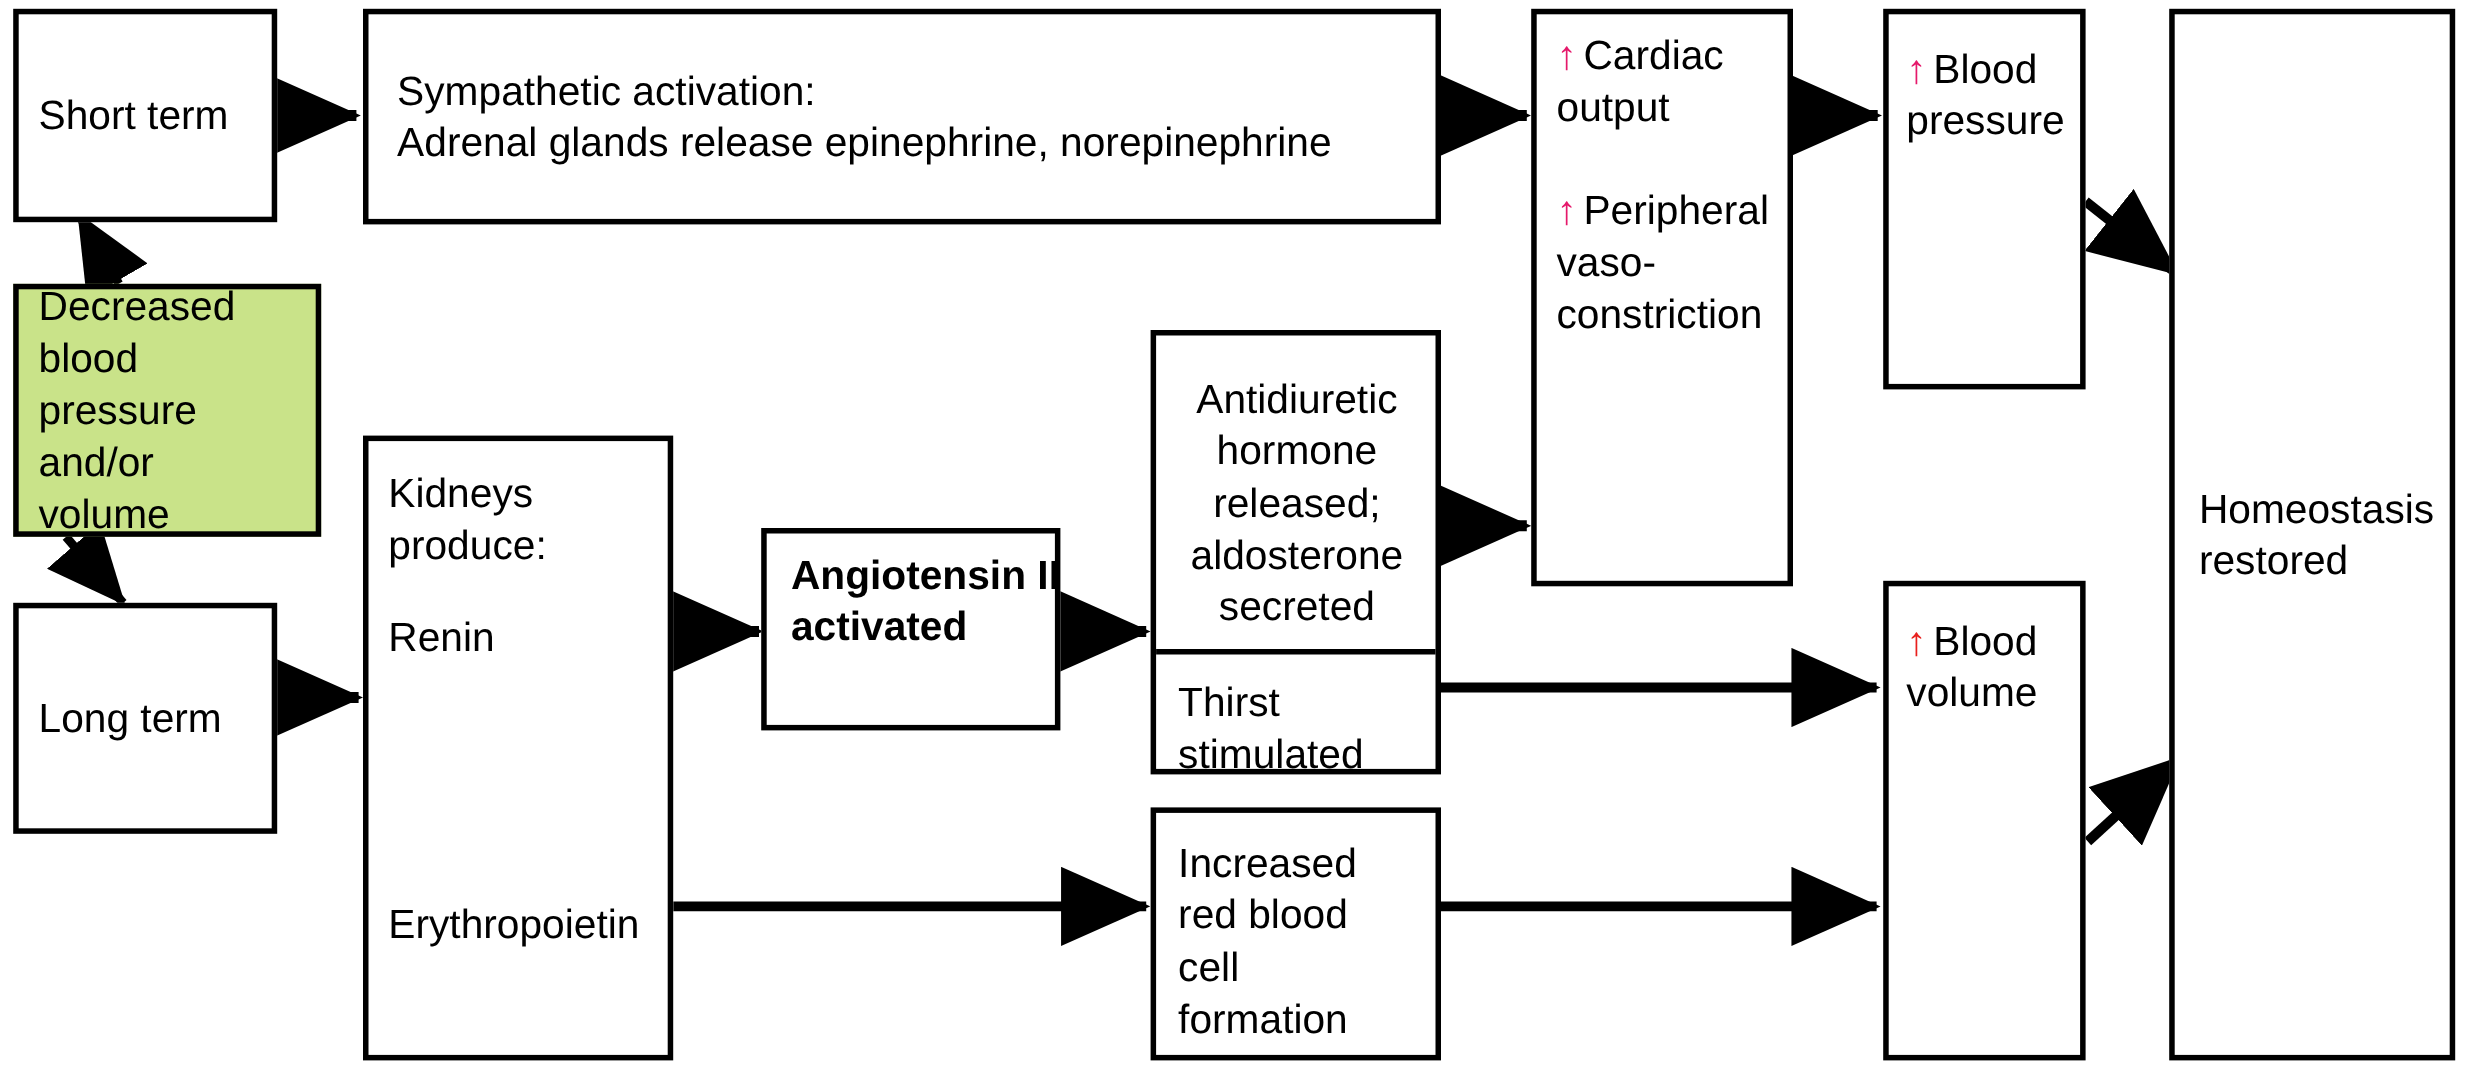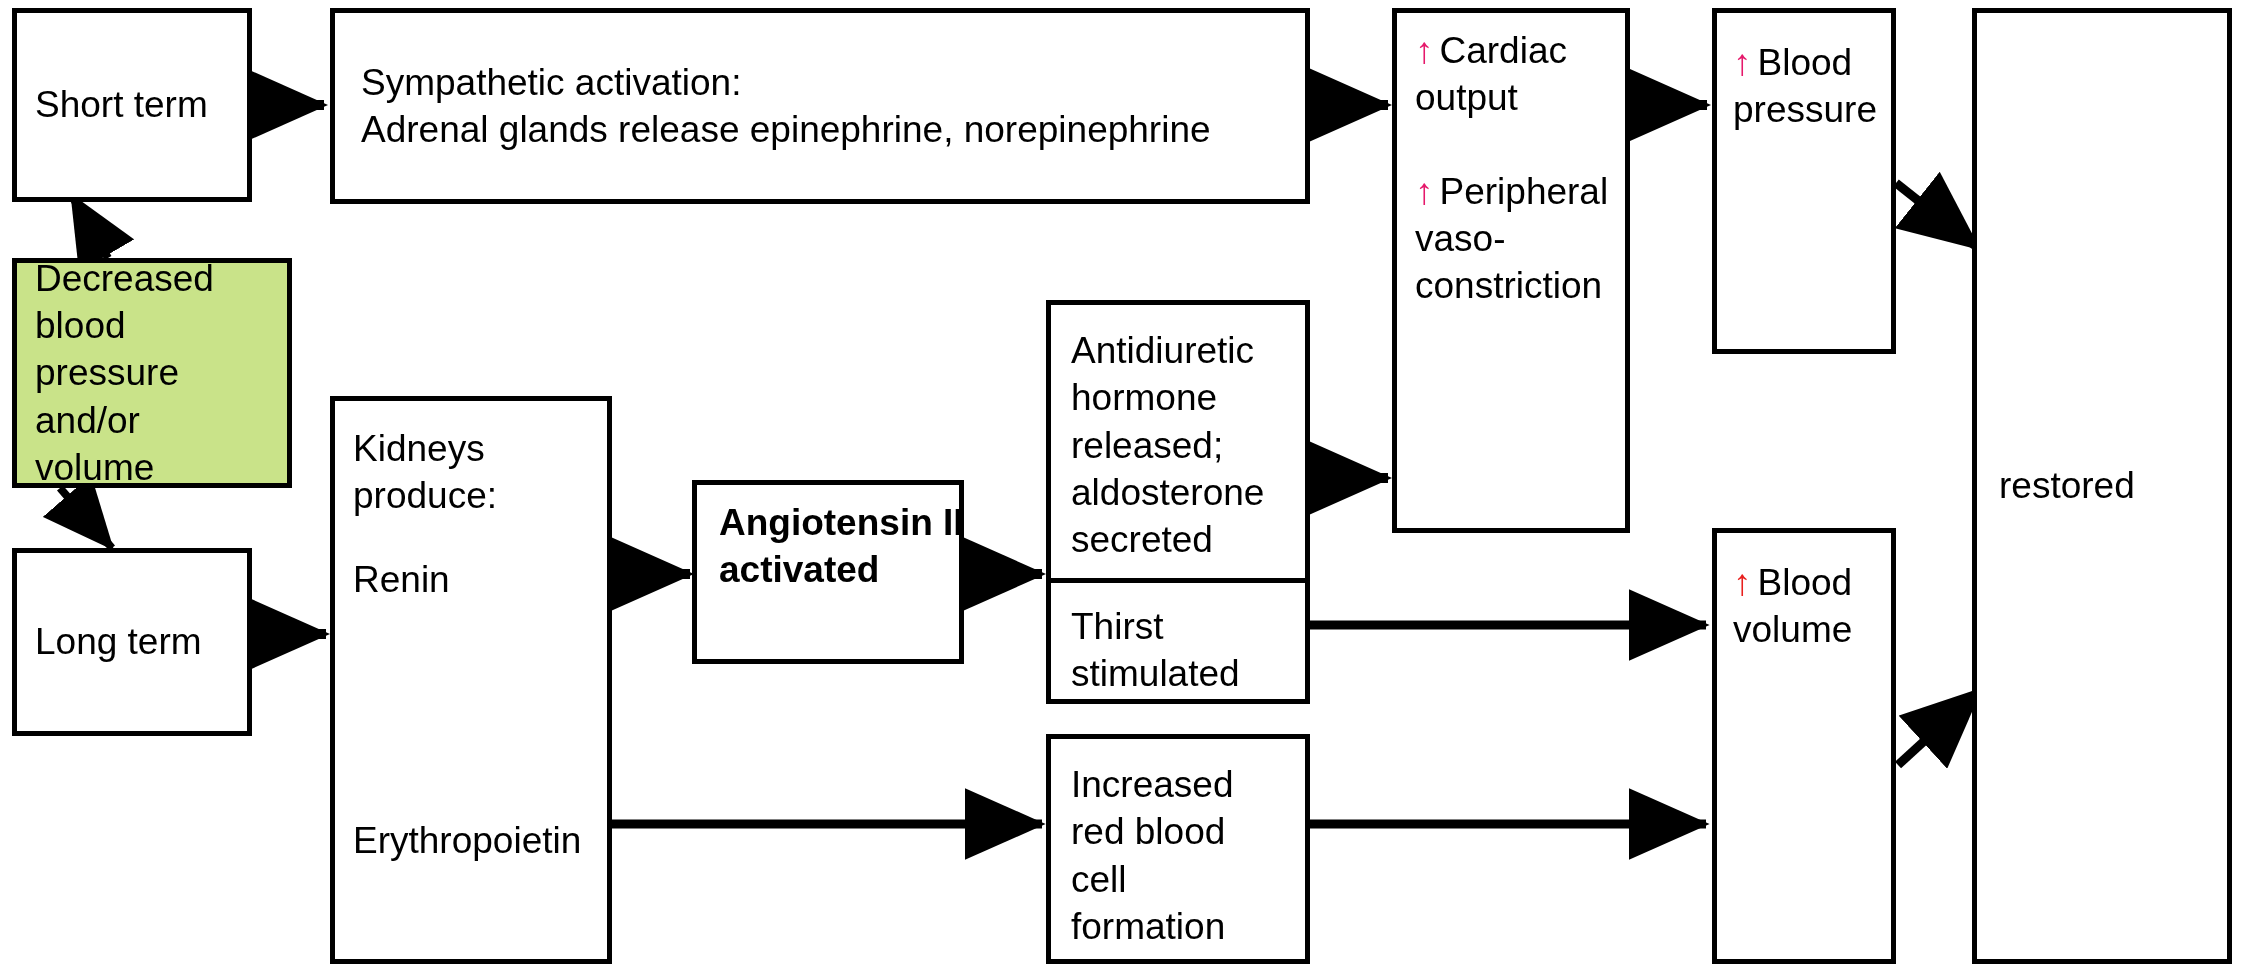--- a/index.html
+++ b/index.html
@@ -102,21 +102,21 @@
   </div>
 
   <div class="box green" style="left:12px; top:258px; width:280px; height:230px; display:flex; flex-direction:column; justify-content:center;">
     <span class="line">Decreased</span>
     <span class="line">blood</span>
     <span class="line">pressure</span>
     <span class="line">and/or</span>
     <span class="line">volume</span>
   </div>
 
-  <div class="box center" style="left:12px; top:548px; width:240px; height:188px;">
+  <div class="box center" style="left:12px; top:548px; width:240px; height:210px;">
     <span class="line">Long term</span>
   </div>
 
   <div class="box" style="left:330px; top:8px; width:980px; height:196px; display:flex; flex-direction:column; justify-content:center; padding-left:26px;">
     <span class="line">Sympathetic activation:</span>
     <span class="line">Adrenal glands release epinephrine, norepinephrine</span>
   </div>
 
   <div class="box" style="left:1392px; top:8px; width:238px; height:525px; ">
     <div>
@@ -143,39 +143,40 @@
   </div>
 
   <div class="box" style="left:1712px; top:528px; width:184px; height:436px; padding-top:26px; padding-left:16px;">
     <span class="line">
       <span class="up red">↑</span><span>Blood</span>
     </span>
     <span class="line">volume</span>
   </div>
 
   <div class="box" style="left:1972px; top:8px; width:260px; height:956px; display:flex; flex-direction:column; justify-content:center; padding-left:22px;">
+    <span class="line">Homeostasis</span>
     <span class="line">restored</span>
   </div>
 
   <div class="box" style="left:330px; top:396px; width:282px; height:568px; padding-top:24px; ">
     <span class="line">Kidneys</span>
     <span class="line">produce:</span>
     <div style="height:36px;"></div>
     <span class="line">Renin</span>
     <div style="height:214px;"></div>
     <span class="line">Erythropoietin</span>
   </div>
 
   <div class="box" style="left:692px; top:480px; width:272px; height:184px; display:flex; flex-direction:column; justify-content:flex-start; padding-left:22px;font-weight:bold;">
     <span class="line">Angiotensin II</span>
     <span class="line">activated</span>
   </div>
 
   <div class="box" style="left:1046px; top:300px; width:264px; height:404px; padding:0;">
-    <div class="subcell" style="left:0; top:0; width:100%; padding-top:22px; padding-left:20px; position:relative;">
+    <div class="subcell" style="left:0; top:0; width:100%; padding-top:34px; padding-left:20px; position:relative;text-align:center;">
       <span class="line">Antidiuretic</span>
       <span class="line">hormone</span>
       <span class="line">released;</span>
       <span class="line">aldosterone</span>
       <span class="line">secreted</span>
     </div>
     <div style="height:5px; background:#000; width:100%;"></div>
     <div class="subcell" style="position:relative; padding-top:20px; padding-left:20px;">
       <span class="line">Thirst</span>
       <span class="line">stimulated</span>

